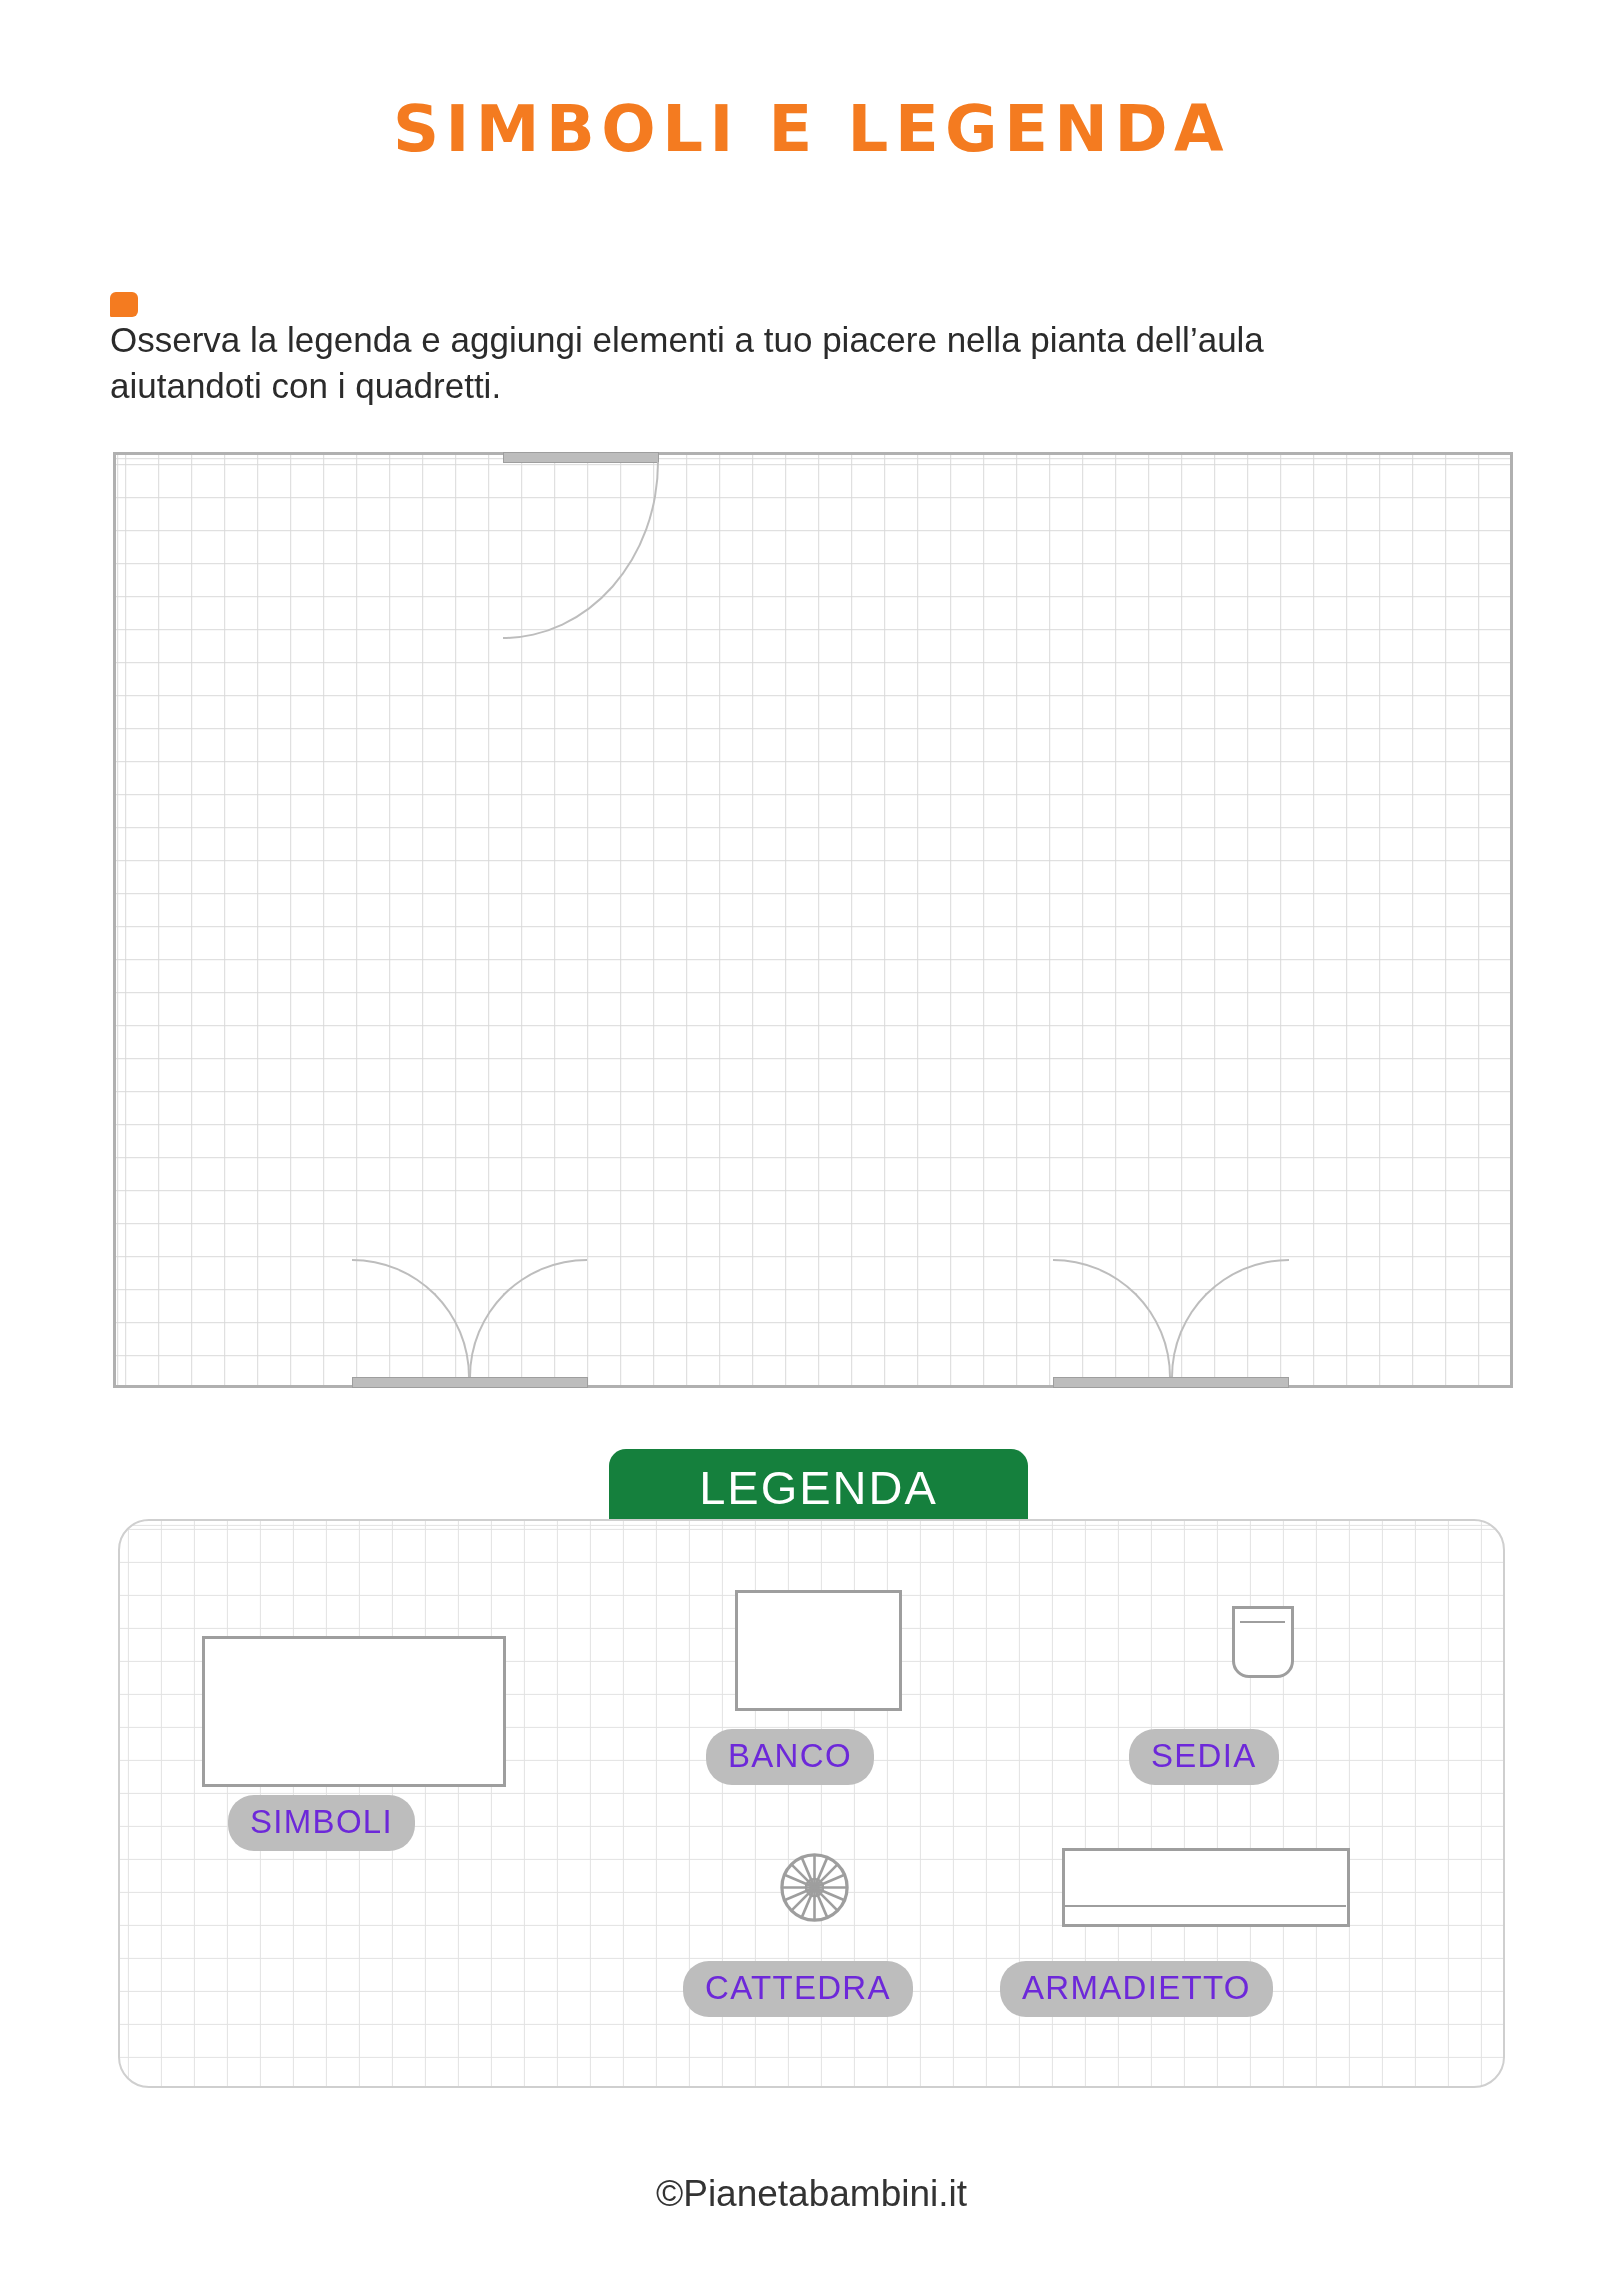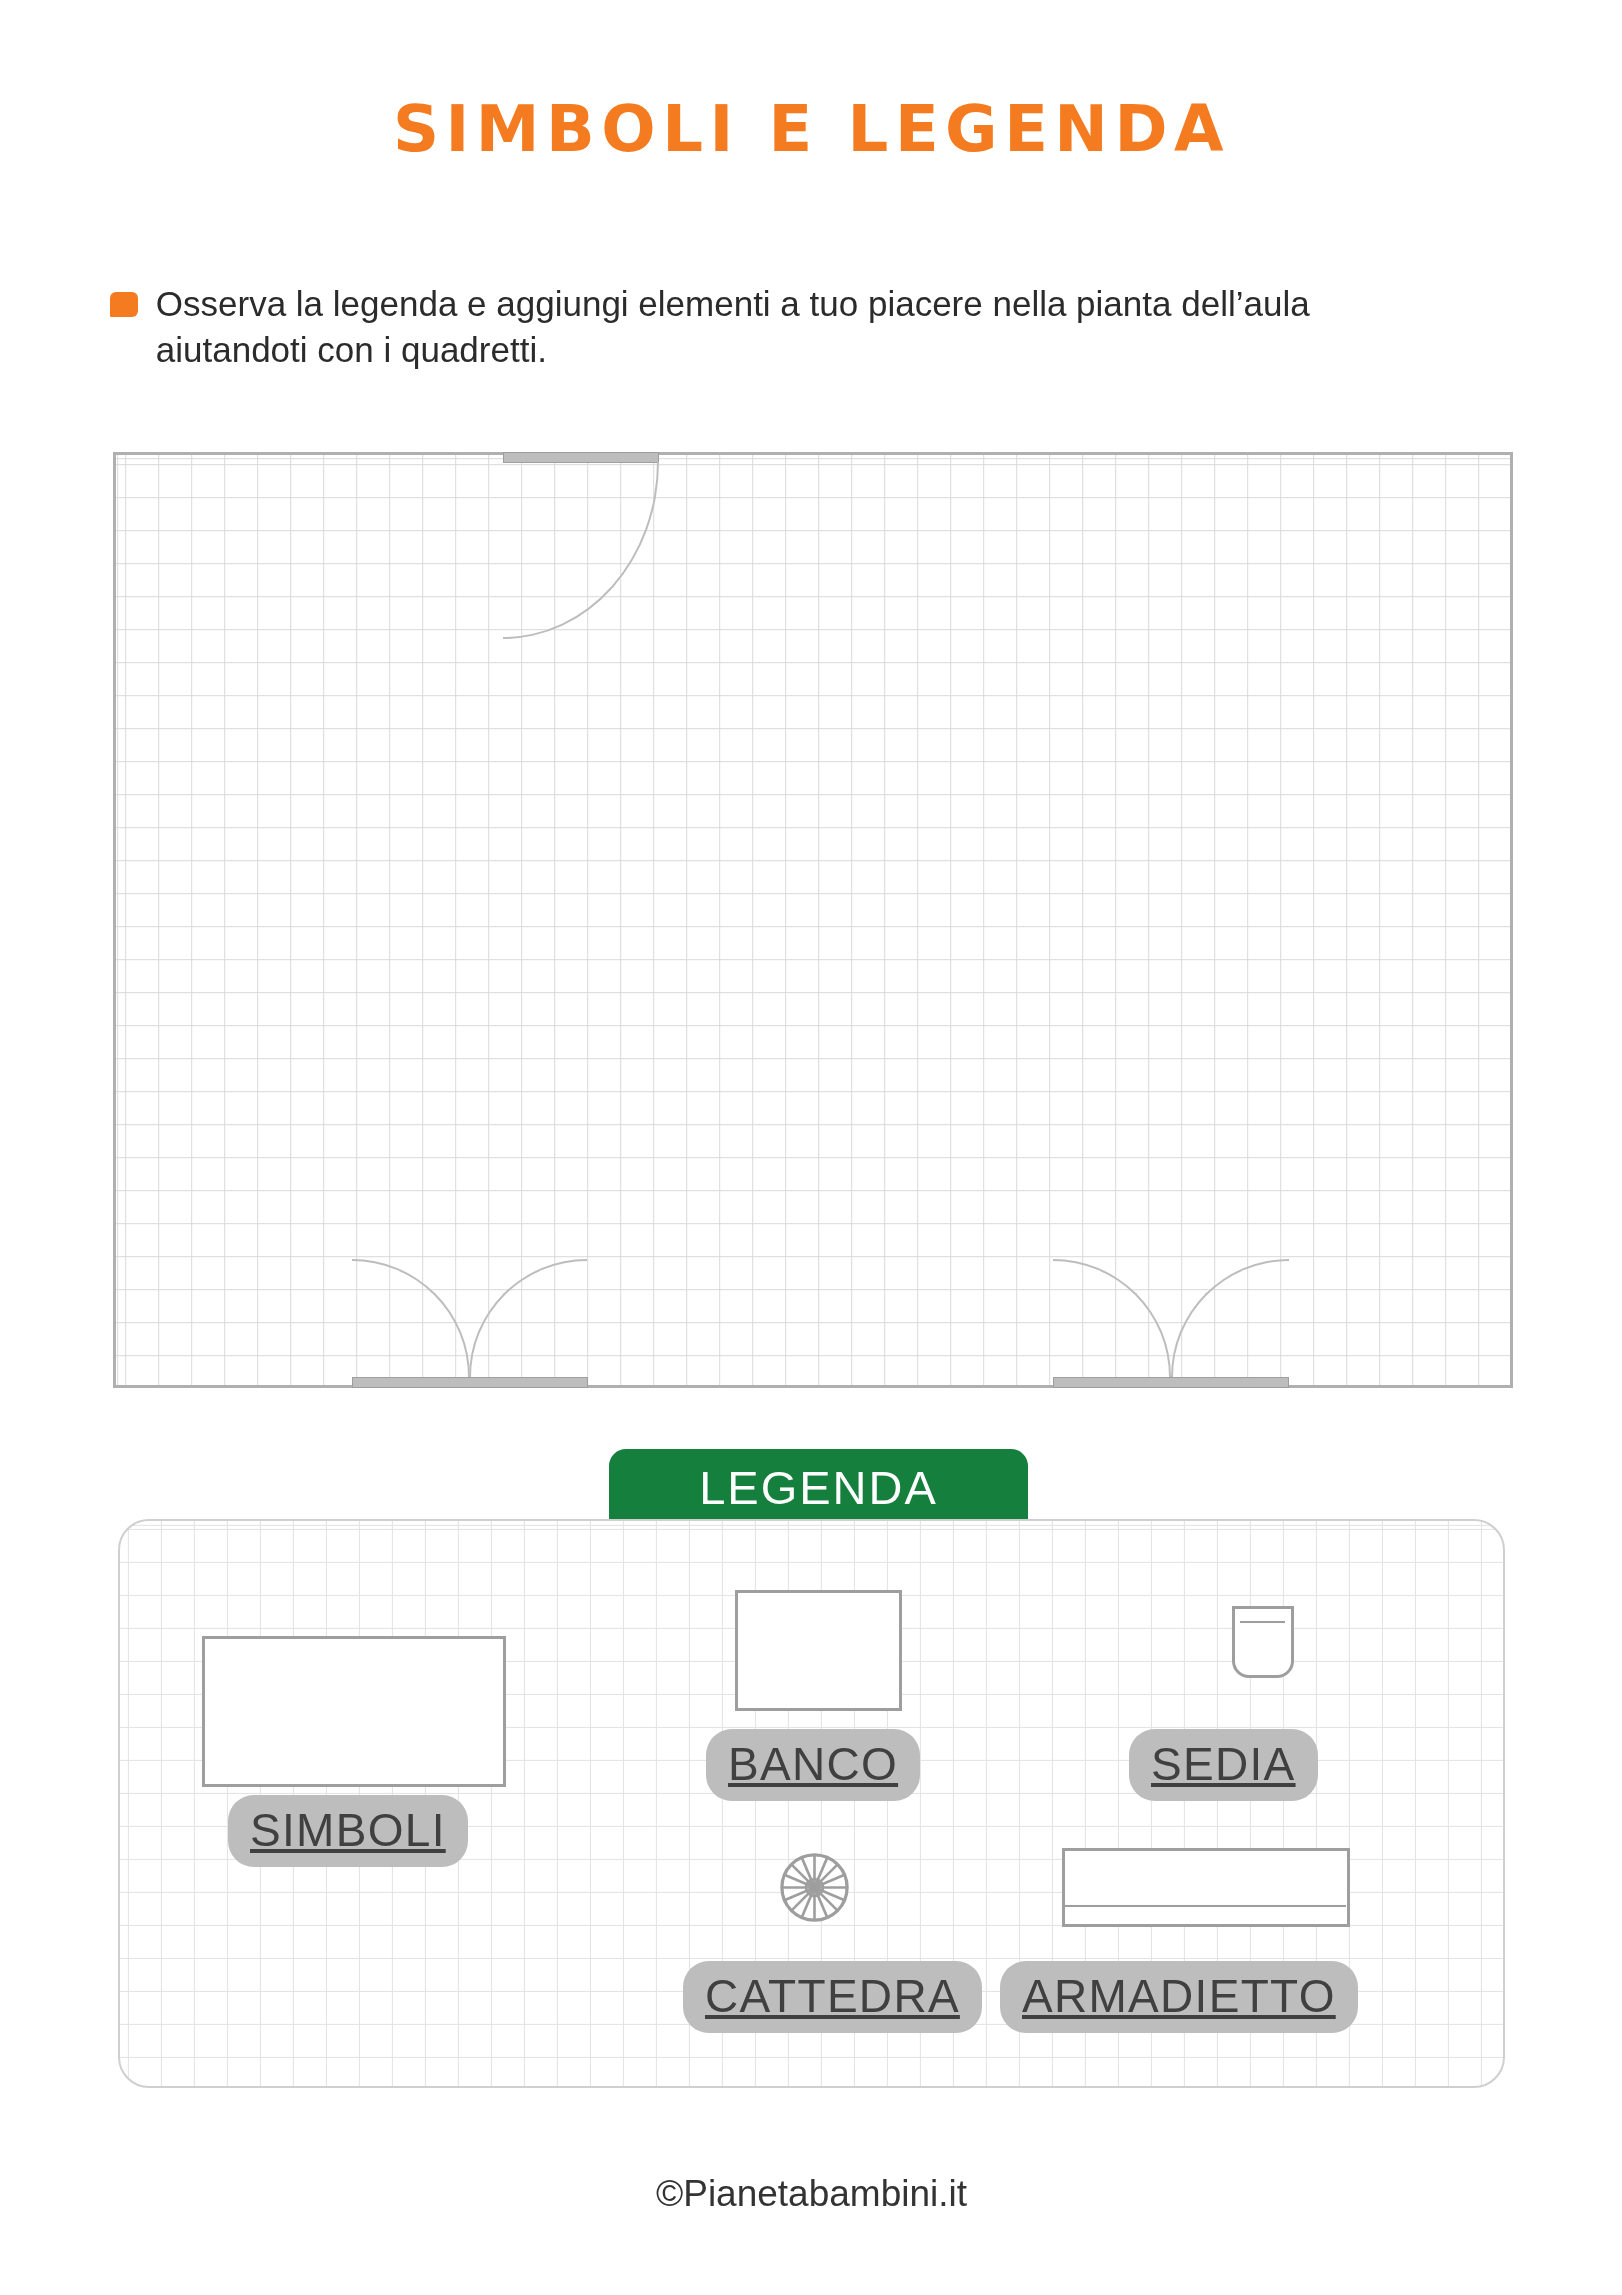--- a/index.html
+++ b/index.html
@@ -31,20 +31,21 @@
   }
 
   
   .instruction-wrap {
     position: absolute;
     top: 281px;
     left: 110px;
     width: 1407px;
     display: flex;
     align-items: flex-start;
+    flex-direction: column;
   }
   .bullet-icon {
     width: 27.5px;
     height: 25px;
     background: #F47B20;
     border-radius: 5.9px 5.9px 5.9px 1.3px;
     margin-top: 10.5px;
     margin-right: 18.3px;
     flex: 0 0 auto;
   }
@@ -158,27 +159,26 @@
       repeating-linear-gradient(to right, #e2e2e2 0 1px, transparent 1px 33px),
       repeating-linear-gradient(to bottom, #e2e2e2 0 1px, transparent 1px 33px),
       #ffffff;
     background-position: 7.9px 7.9px, 7.9px 7.9px;
     overflow: hidden;
   }
 
   .sym-label {
     position: absolute;
     background: #bdbdbd;
-    color: #404040;
+    color: #6d28d9;
     border-radius: 26px;
-    font-size: 46px;
+    font-size: 33px;
     letter-spacing: 1.3px;
     padding: 7.9px 22px 10.5px 22px;
     white-space: nowrap;
-    text-decoration: underline;
   }
 
   
   .sym-cattedra {
     position: absolute;
     left: 82px;
     top: 115px;
     width: 304px;
     height: 151px;
     border: 3.3px solid #9e9e9e;

